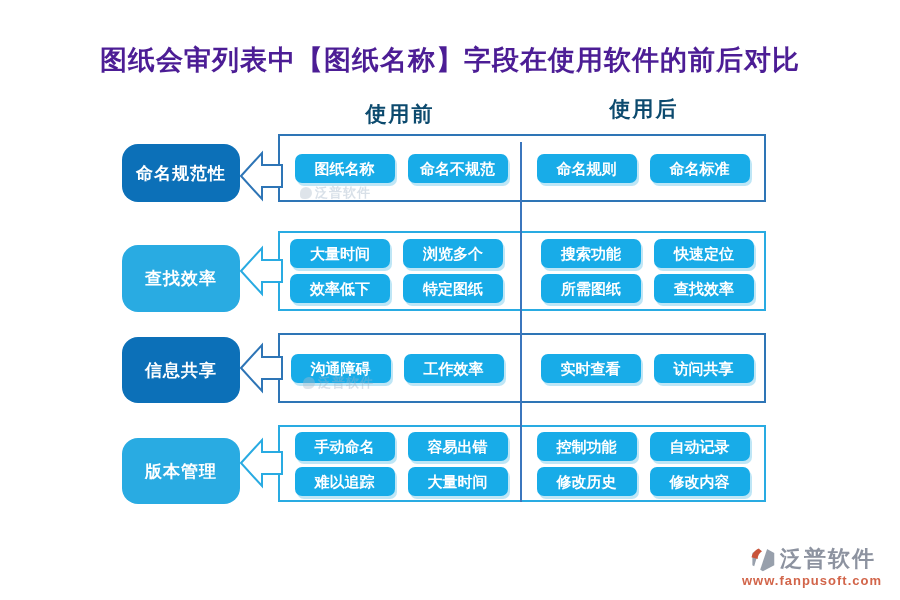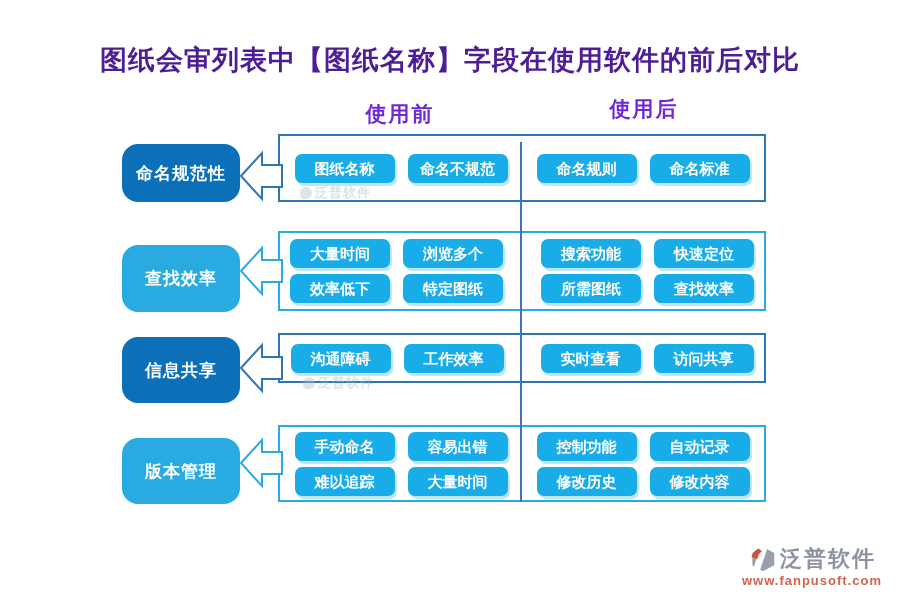--- a/index.html
+++ b/index.html
@@ -5,33 +5,33 @@
   html,body{margin:0;padding:0;background:#fff;}
   #canvas{position:relative;width:900px;height:600px;background:#fff;overflow:hidden;
           font-family:"Liberation Sans","DejaVu Sans",sans-serif;}
 
   .title{position:absolute;top:42px;left:0;width:900px;text-align:center;
          font-family:"Liberation Serif","DejaVu Serif",serif;
          font-weight:bold;font-size:27px;color:#4c1d95;letter-spacing:1px;}
 
   .col-hdr{position:absolute;width:242px;text-align:center;
            font-family:"Liberation Serif","DejaVu Serif",serif;
-           font-weight:bold;font-size:21px;color:#6d28d9;letter-spacing:2px;}
+           font-weight:bold;font-size:21px;color:#0c4a6e;letter-spacing:2px;}
   .hdr-before{left:279px;top:100px;}
   .hdr-after{left:523px;top:95px;}
 
   .divider{position:absolute;left:520px;top:142px;width:2px;height:360px;background:#3b76bd;z-index:2;}
 
   .rowbox{position:absolute;left:278px;width:488px;border:2px solid;box-sizing:border-box;
           display:flex;z-index:1;background:transparent;}
   .rowbox.dark{border-color:#2e75b6;}
   .rowbox.light{border-color:#29abe2;}
   .r0{top:134px;height:68px;}
   .r1{top:231px;height:80px;gap:18px;}
-  .r2{top:333px;height:50px;gap:16px;}
+  .r2{top:333px;height:70px;gap:16px;}
   .r3{top:425px;height:77px;}
 
   .half{width:50%;display:flex;flex-wrap:wrap;justify-content:center;align-content:center;
         column-gap:13px;row-gap:6px;box-sizing:border-box;padding:0 3px;}
 
   .chip{width:100px;height:29px;line-height:29px;text-align:center;background:#18ace8;
         color:#fff;font-weight:bold;font-size:15px;border-radius:7px;z-index:3;position:relative;
         box-shadow:2px 3px 0 rgba(41,171,226,0.30);}
 
   .labelbox{position:absolute;left:122px;width:118px;border-radius:16px;display:flex;

